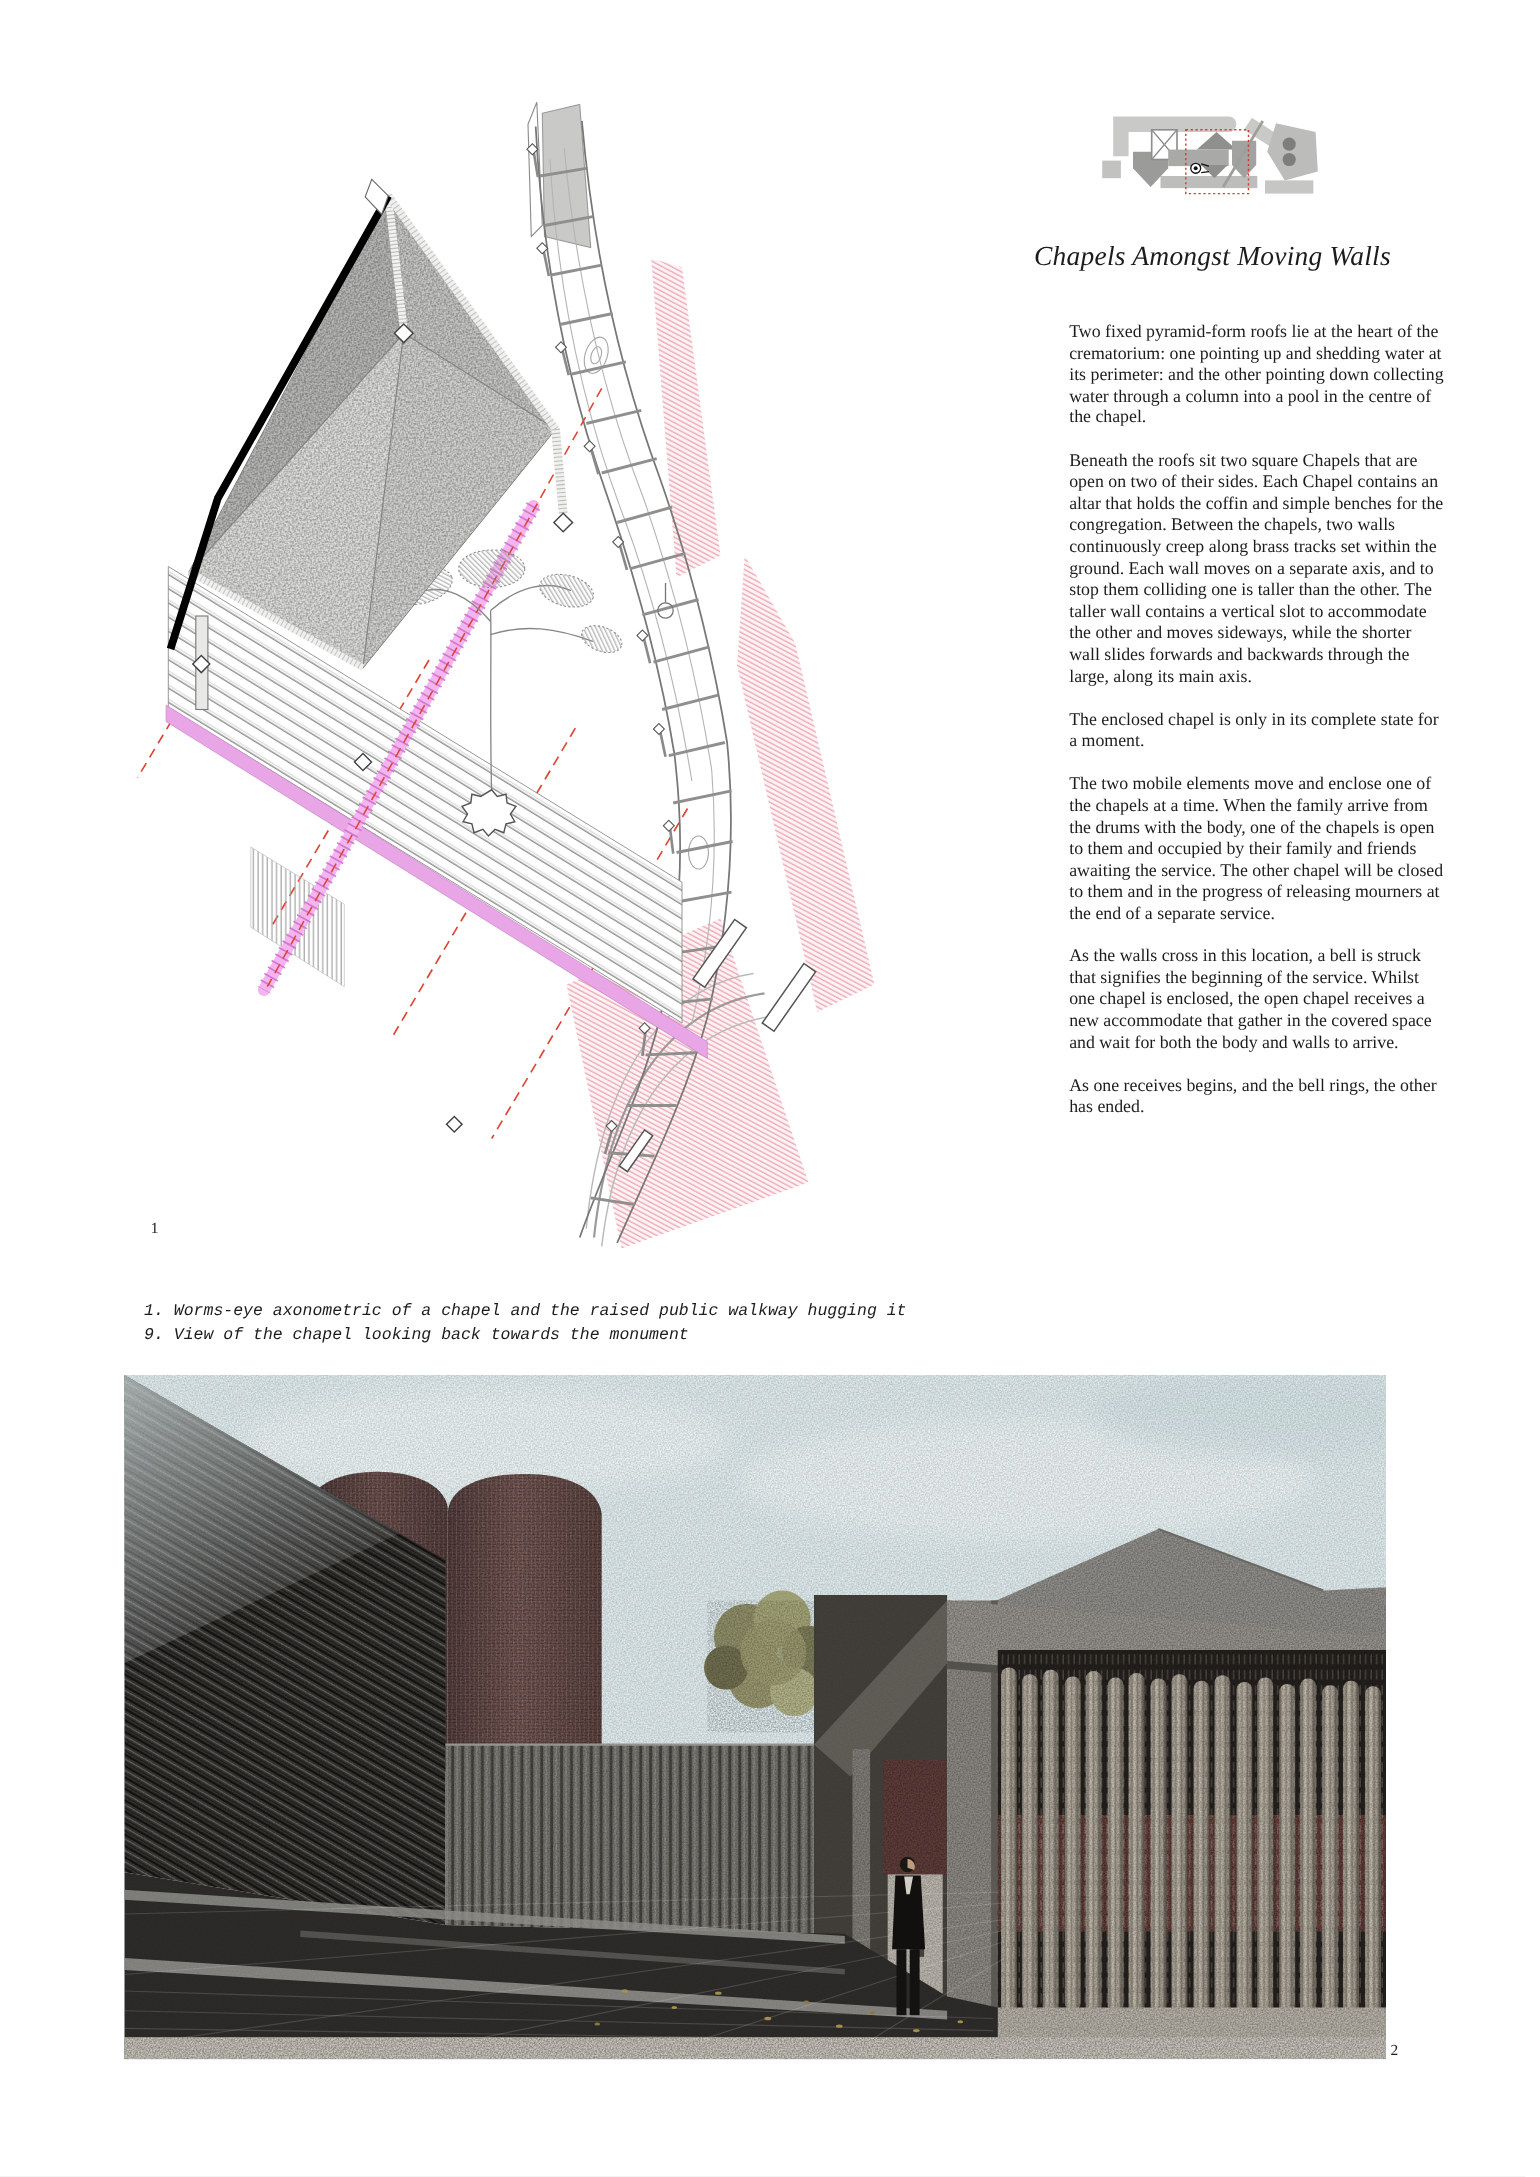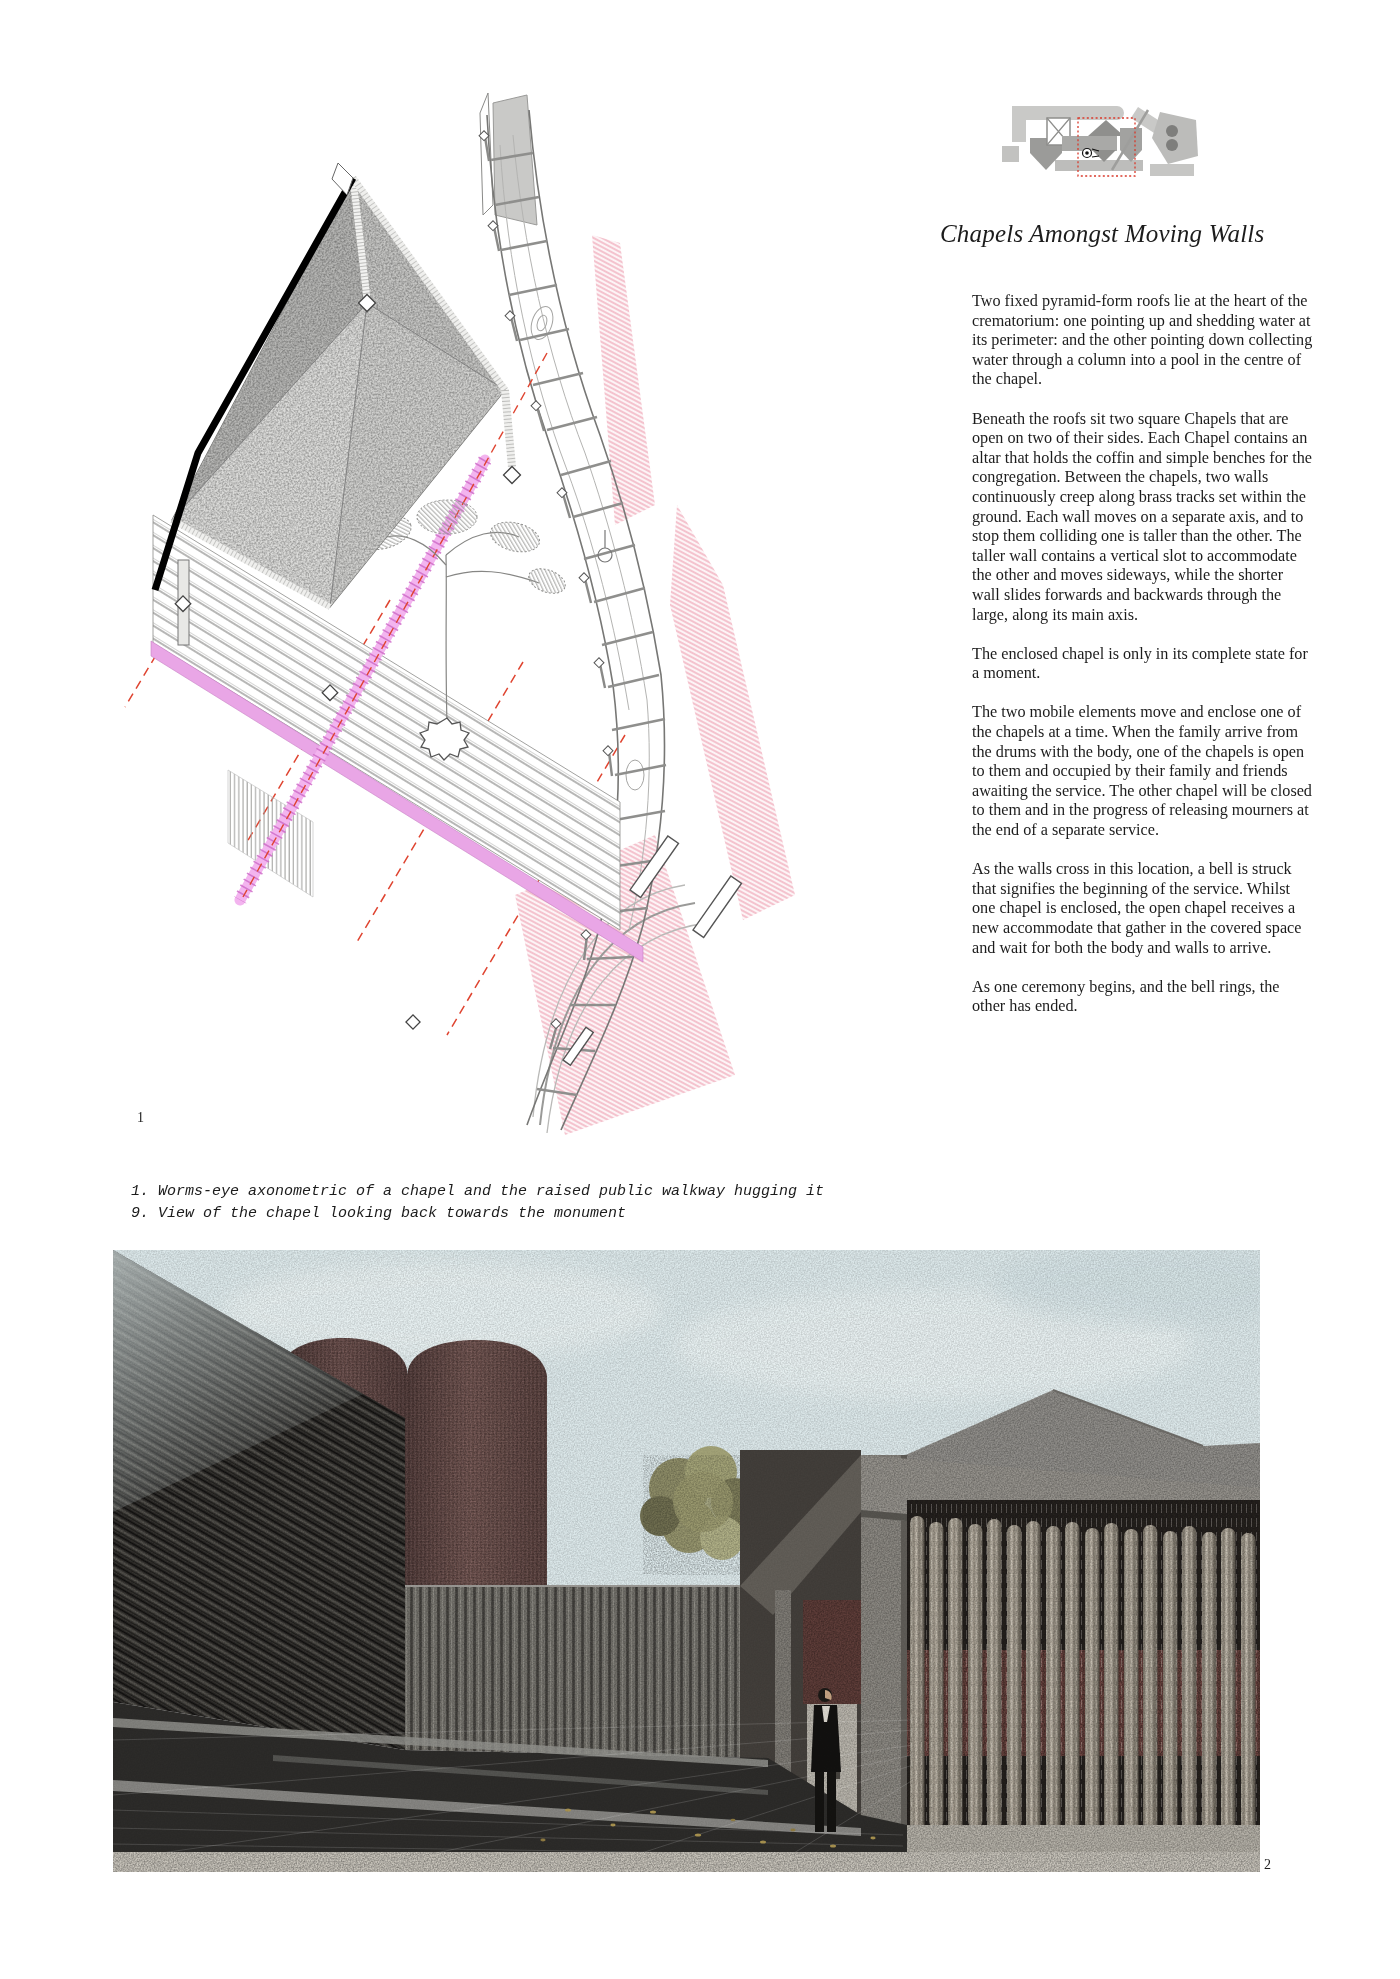--- a/index.html
+++ b/index.html
@@ -47,21 +47,21 @@
   </div>
 
   <h1 id="page-title" class="abs" style="left:928px;top:208px;width:360px;">Chapels Amongst Moving Walls</h1>
 
   <div id="article" class="abs" style="left:972px;top:252px;width:341px;margin-top:40px;">
     <p>Two fixed pyramid-form roofs lie at the heart of the crematorium: one pointing up and shedding water at its perimeter: and the other pointing down collecting water through a column into a pool in the centre of the chapel.</p>
     <p>Beneath the roofs sit two square Chapels that are open on two of their sides. Each Chapel contains an altar that holds the coffin and simple benches for the congregation. Between the chapels, two walls continuously creep along brass tracks set within the ground. Each wall moves on a separate axis, and to stop them colliding one is taller than the other. The taller wall contains a vertical slot to accommodate the other and moves sideways, while the shorter wall slides forwards and backwards through the large, along its main axis.</p>
     <p>The enclosed chapel is only in its complete state for a moment.</p>
     <p>The two mobile elements move and enclose one of the chapels at a time. When the family arrive from the drums with the body, one of the chapels is open to them and occupied by their family and friends awaiting the service. The other chapel will be closed to them and in the progress of releasing mourners at the end of a separate service.</p>
     <p>As the walls cross in this location, a bell is struck that signifies the beginning of the service. Whilst one chapel is enclosed, the open chapel receives a new accommodate that gather in the covered space and wait for both the body and walls to arrive.</p>
-    <p>As one ceremony begins, and the bell rings, the other has ended.</p>
+    <p>As one receives begins, and the bell rings, the other has ended.</p>
   </div>
 
   <div class="abs" style="left:95px;top:85px;width:790px;height:1050px;">
   <svg width="790" height="1050" viewBox="0 0 790 1050">
     <defs>
       <pattern id="planks" width="20" height="11" patternUnits="userSpaceOnUse" patternTransform="rotate(31.6)">
         <rect width="20" height="11" fill="#ffffff"></rect>
         <line x1="0" y1="1" x2="20" y2="1" stroke="#7c7c7a" stroke-width="1.1"></line>
         <line x1="0" y1="9.5" x2="20" y2="9.5" stroke="#b9b9b7" stroke-width=".6"></line>
       </pattern>

